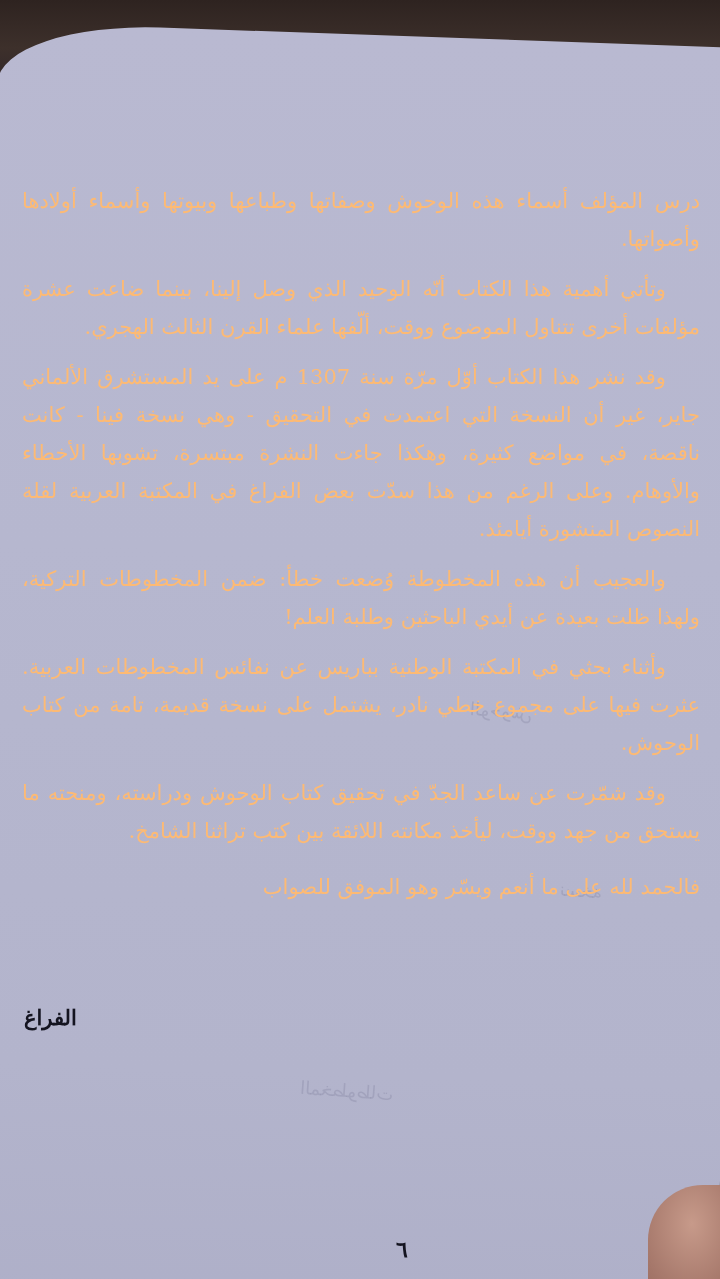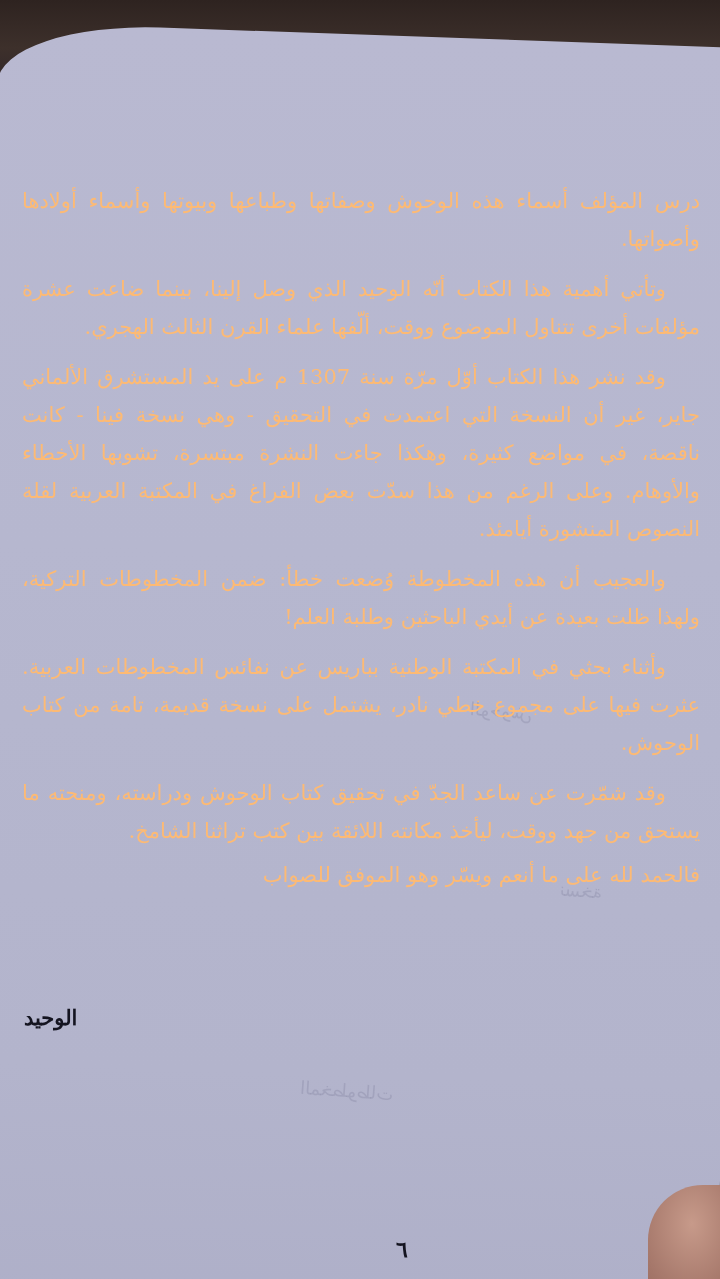--- a/index.html
+++ b/index.html
@@ -53,19 +53,19 @@
 <div class="bleed" style="left:470px;top:700px;">الوحوش</div>
 <div class="bleed" style="left:560px;top:880px;">نسخة</div>
 <div class="bleed" style="left:300px;top:1080px;">المخطوطات</div>
 
 <div class="content">
   <p class="para first">درس المؤلف أسماء هذه الوحوش وصفاتها وطباعها وبيوتها وأسماء أولادها وأصواتها.</p>
   <p class="para">وتأتي أهمية هذا الكتاب أنّه الوحيد الذي وصل إلينا، بينما ضاعت عشرة مؤلفات أخرى تتناول الموضوع ووقت، ألّفها علماء القرن الثالث الهجري.</p>
   <p class="para">وقد نشر هذا الكتاب أوّل مرّة سنة 1307 م على يد المستشرق الألماني جاير، غير أن النسخة التي اعتمدت في التحقيق - وهي نسخة فينا - كانت ناقصة، في مواضع كثيرة، وهكذا جاءت النشرة مبتسرة، تشوبها الأخطاء والأوهام. وعلى الرغم من هذا سدّت بعض الفراغ في المكتبة العربية لقلة النصوص المنشورة أيامئذ.</p>
   <p class="para">والعجيب أن هذه المخطوطة وُضعت خطأ: ضمن المخطوطات التركية، ولهذا ظلت بعيدة عن أيدي الباحثين وطلبة العلم!</p>
   <p class="para">وأثناء بحثي في المكتبة الوطنية بباريس عن نفائس المخطوطات العربية. عثرت فيها على مجموع خطي نادر، يشتمل على نسخة قديمة، تامة من كتاب الوحوش.</p>
-  <p class="para" style="margin-bottom:6px">وقد شمّرت عن ساعد الجدّ في تحقيق كتاب الوحوش ودراسته، ومنحته ما يستحق من جهد ووقت، ليأخذ مكانته اللائقة بين كتب تراثنا الشامخ.</p>
+  <p class="para" style="margin-bottom:18px">وقد شمّرت عن ساعد الجدّ في تحقيق كتاب الوحوش ودراسته، ومنحته ما يستحق من جهد ووقت، ليأخذ مكانته اللائقة بين كتب تراثنا الشامخ.</p>
   <p class="para" style="text-indent:0">فالحمد لله على ما أنعم ويسّر وهو الموفق للصواب</p>
 </div>
 
-<div class="signature">الوحيد</div>
+<div class="signature">الفراغ</div>
 <div class="page-number">٦</div>
 <div class="thumb"></div>
 
 </body></html>

